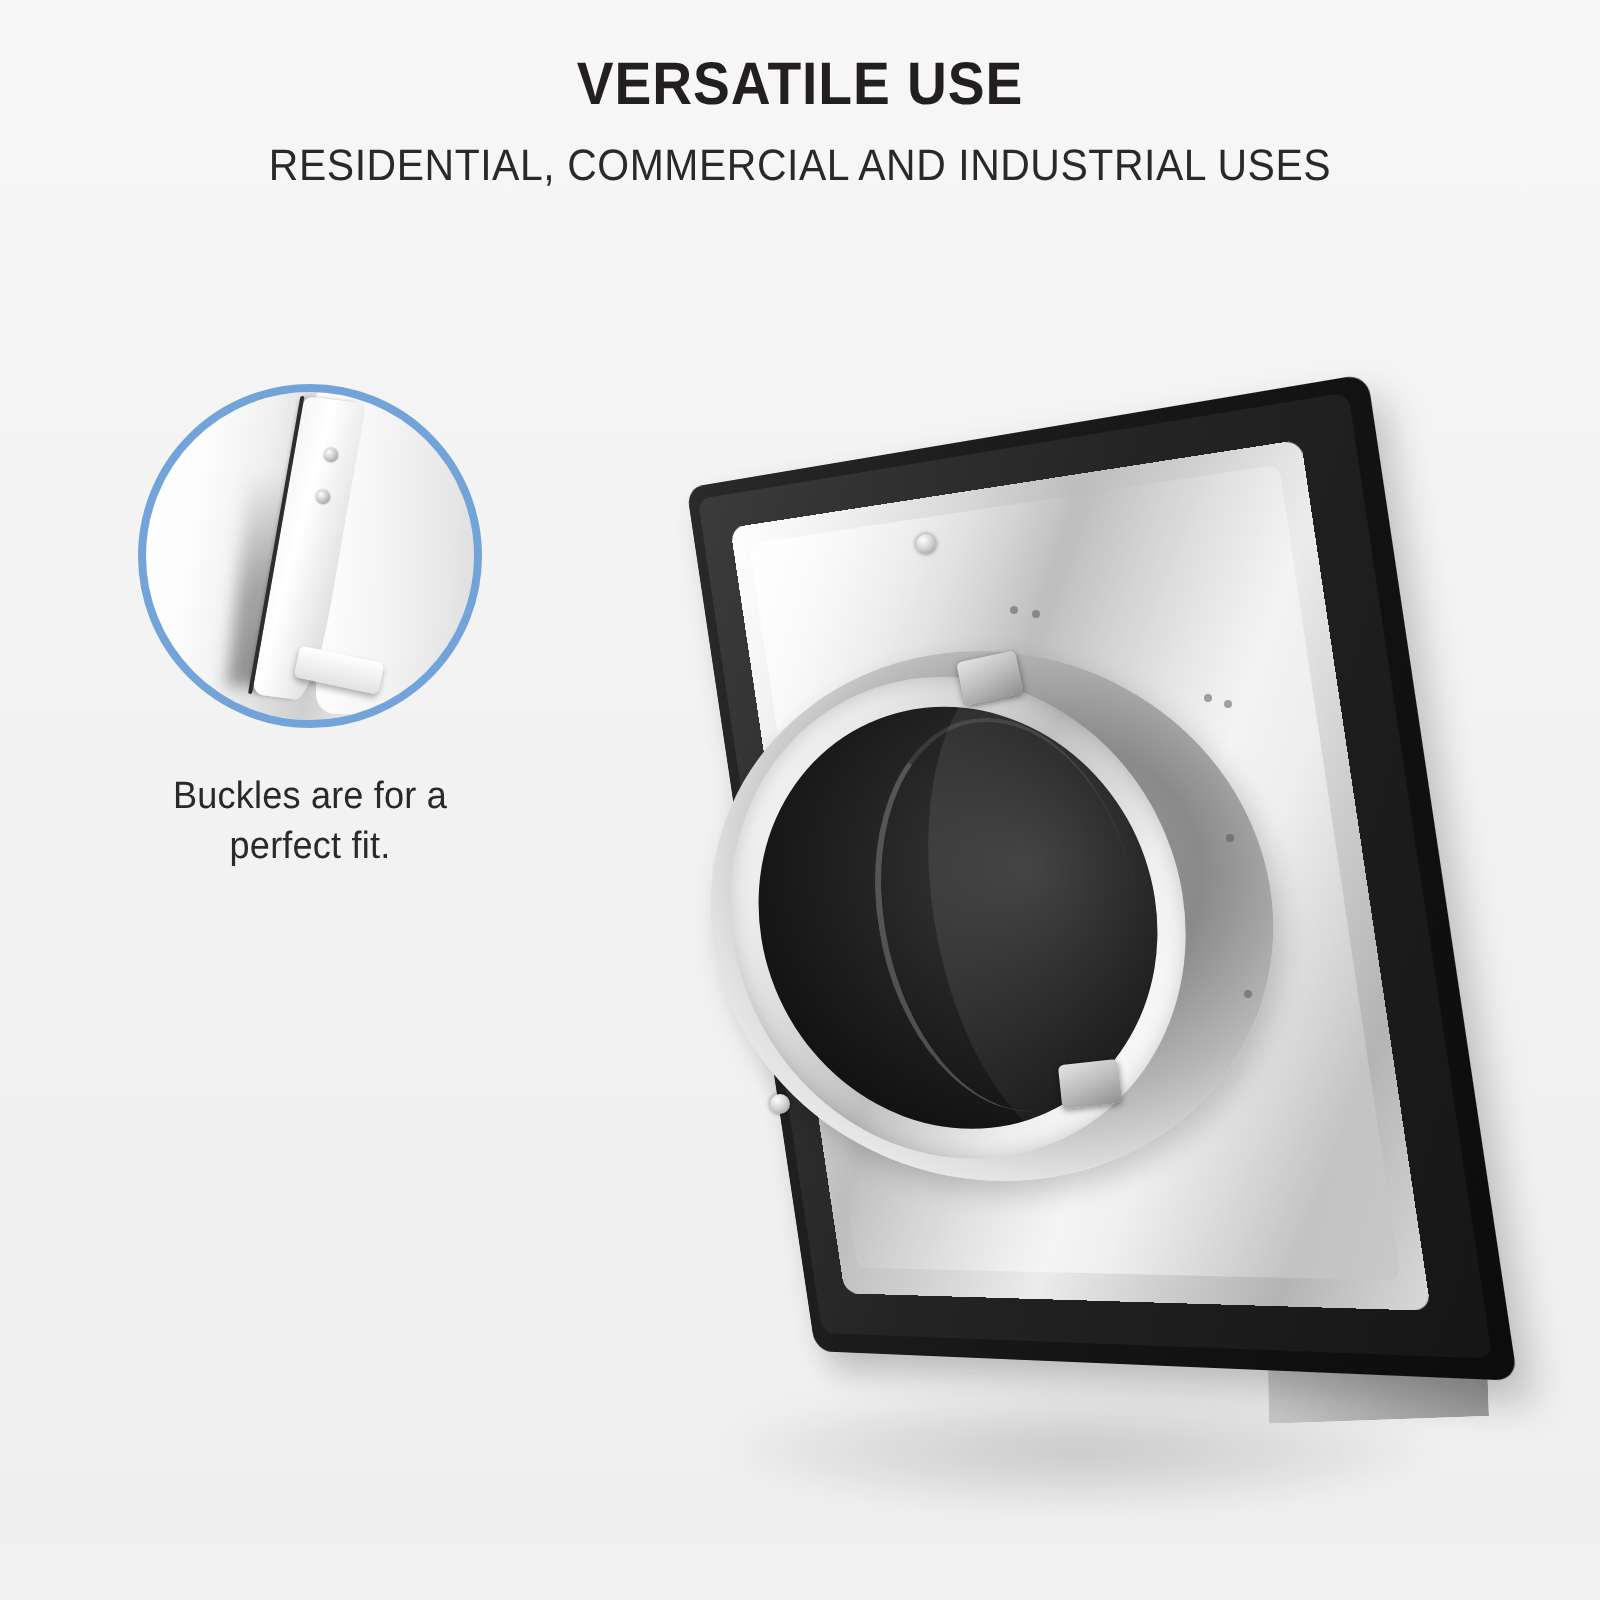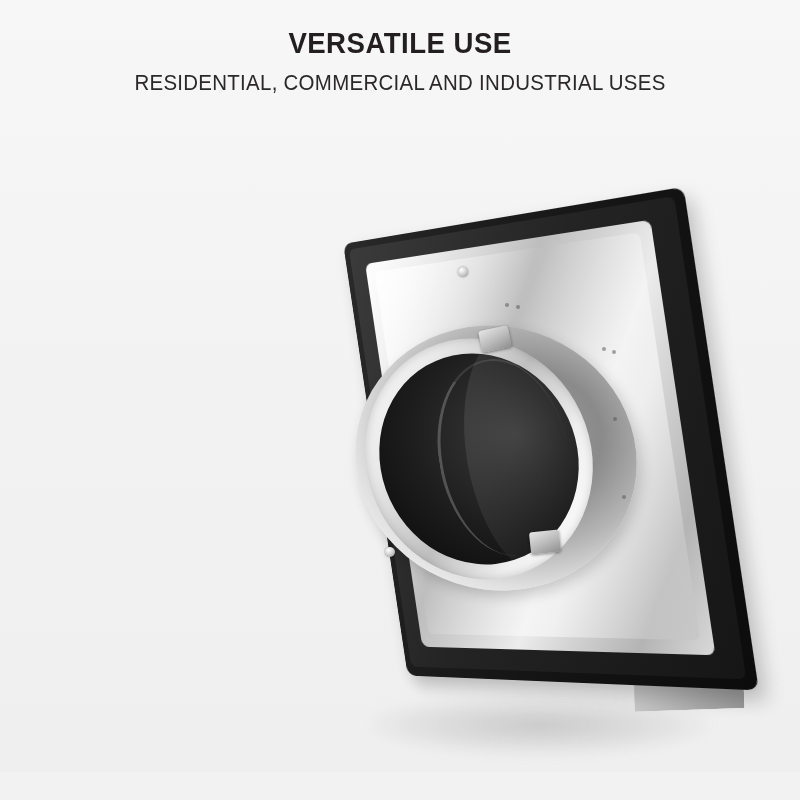--- a/index.html
+++ b/index.html
@@ -387,20 +387,38 @@
 </head>
 <body>
 
 <div id="stage">
 
   <div class="header">
     <div class="title">VERSATILE USE</div>
     <div class="subtitle">RESIDENTIAL, COMMERCIAL AND INDUSTRIAL USES</div>
   </div>
 
+  <div class="callout" id="callout-1">
+    <div class="circle-wrap">
+      <div class="circle-photo">
+        <div class="buckle-bg"></div>
+        <div class="buckle-panel"></div>
+        <div class="buckle-shadow"></div>
+        <div class="buckle-strap"></div>
+        <div class="buckle-foot"></div>
+        <div class="rivet rivet-1"></div>
+        <div class="rivet rivet-2"></div>
+      </div>
+      <div class="circle-ring"></div>
+    </div>
+    <div class="caption">
+      <div>Buckles are for a</div>
+      <div>perfect fit.</div>
+    </div>
+  </div>
 
 
   <div id="product">
     <div class="prod-shadow"></div>
     <div class="kickstand"></div>
     <div class="gasket-frame"></div>
     <div class="face-plate"></div>
     <div class="screw screw-top"></div>
     <div class="screw screw-bottom"></div>
     <div class="spot spot-a"></div>

